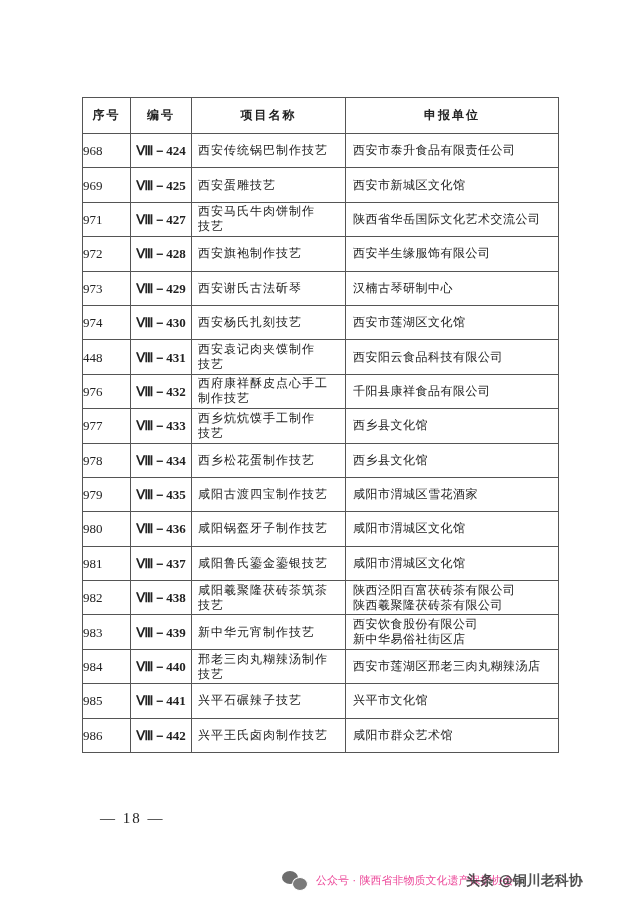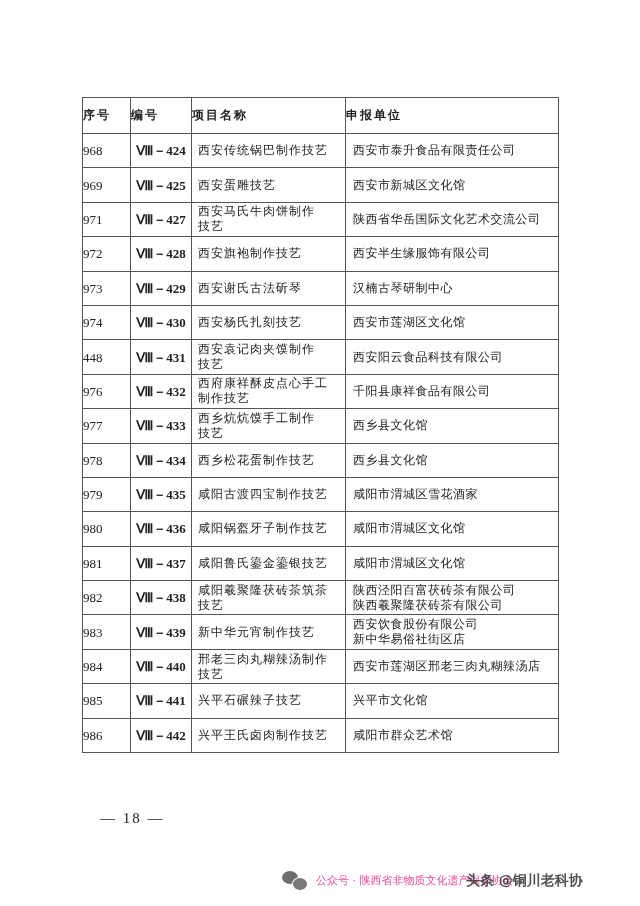--- a/index.html
+++ b/index.html
@@ -14,21 +14,21 @@
   }
   .page-table col.c1 { width: 48px; }
   .page-table col.c2 { width: 61px; }
   .page-table col.c3 { width: 154px; }
   .page-table col.c4 { width: 213px; }
   .page-table th, .page-table td {
     border: 1px solid #555; padding: 0; vertical-align: middle;
   }
   .page-table th {
     height: 35px; font-family: "DejaVu Sans", "Liberation Sans", sans-serif;
-    font-weight: bold; font-size: 12px; text-align: left; letter-spacing: 2px;
+    font-weight: bold; font-size: 12px; text-align: center; letter-spacing: 2px;
   }
   .page-table td { height: 33.4px; font-size: 12px; line-height: 15px; }
   td.num { text-align: left; font-family: "Liberation Serif", serif; font-size: 13px; }
   td.code { text-align: center; font-family: "Liberation Serif", serif; font-size: 13px; white-space: nowrap; font-weight: bold; }
   td.name { padding-left: 6px; padding-right: 0; letter-spacing: 1px; }
   td.unit { padding-left: 7px; letter-spacing: 0.5px; }
   .line { display: block; }
   .page-number {
     position: absolute; left: 100px; top: 810px; font-size: 15px;
     font-family: Liberation Serif, serif; color: #222; letter-spacing: 2px; text-align: center;

